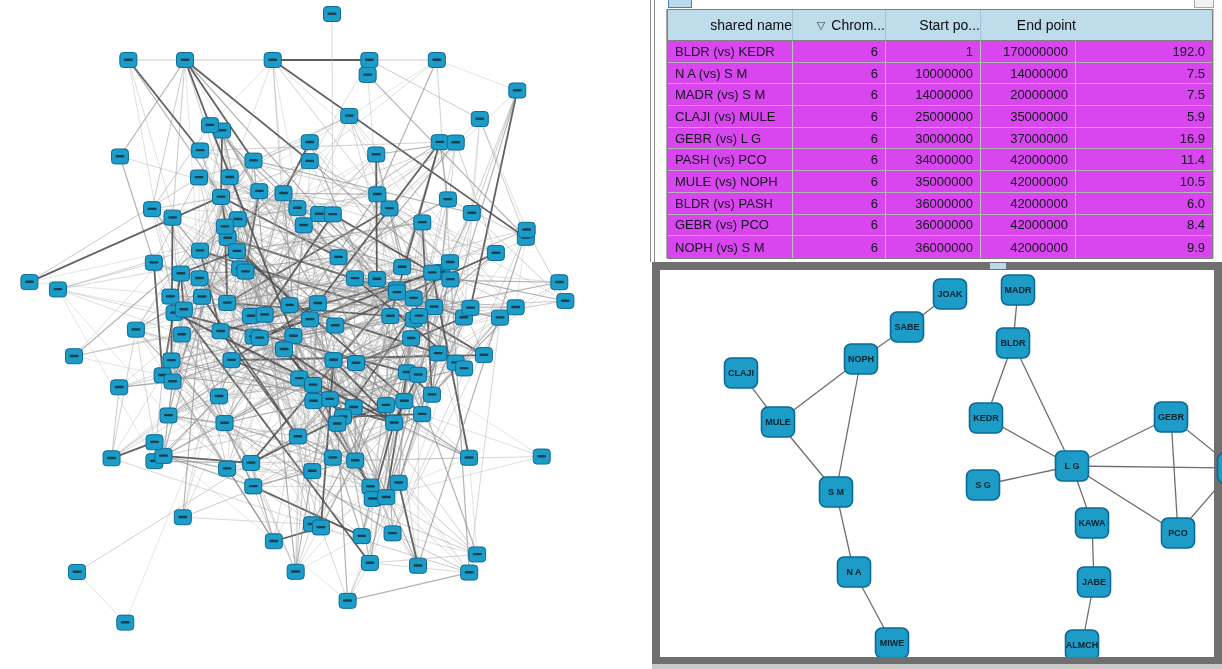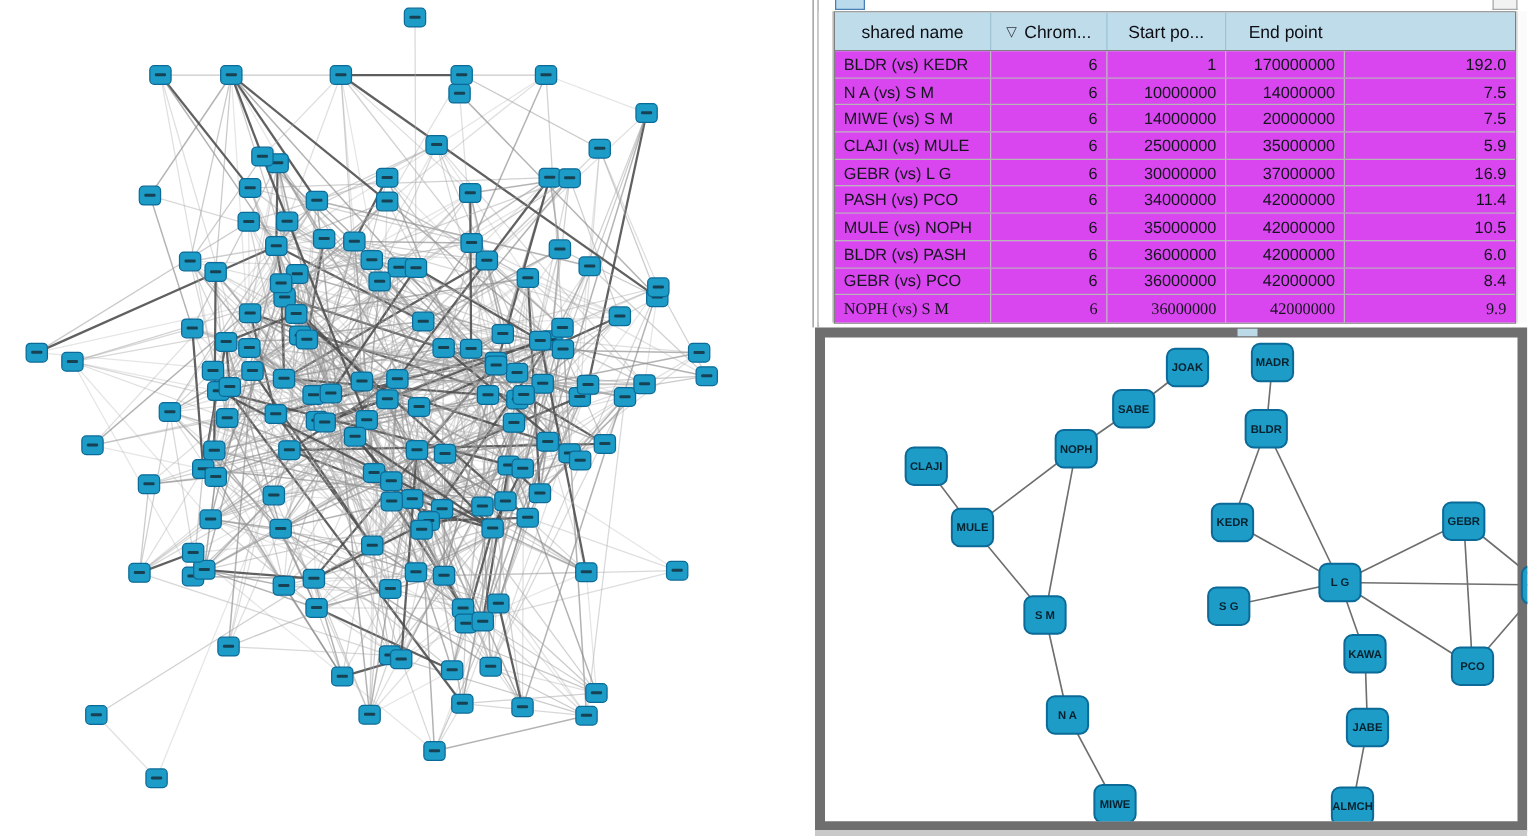--- a/index.html
+++ b/index.html
@@ -31,27 +31,27 @@
     position:absolute;left:0;top:9px;width:12px;height:249px;
     background:#fff;border-right:1px solid #a8a8a8;box-sizing:border-box;
   }
   .attr-table{
     position:absolute;left:12px;top:9px;width:546px;
     border:1px solid #808080;box-sizing:border-box;background:#fff;
     font-size:13px;color:#14141e;
   }
   .thead{display:flex;height:30px;border-bottom:1px solid #808080;background:#bedce9;}
   .th{
-    box-sizing:border-box;display:flex;align-items:center;justify-content:center;
+    box-sizing:border-box;display:flex;align-items:center;justify-content:flex-end;
     font-size:14px;color:#0d0d14;border-right:1px solid #9ec4d4;gap:6px;
   }
   .th:last-child{border-right:none;}
   .sort-glyph{font-size:11px;color:#33333f;}
   .tr{display:flex;height:21.7px;box-sizing:border-box;border-bottom:1px solid #b5b5b5;background:#d946ef;}
-  .tr:last-child{border-bottom:none;font-family:Liberation Serif, serif;}
+  .tr:last-child{border-bottom:none;}
   .td{
     box-sizing:border-box;display:flex;align-items:center;height:100%;
     border-right:1px solid #bdbdbd;padding:0 7px;white-space:nowrap;overflow:hidden;
   }
   .td:last-child{border-right:none;}
   .td.num{justify-content:flex-end;}
   .c0{width:125px;}.c1{width:93px;}.c2{width:95px;}.c3{width:95px;}.c4{width:136px;}
   .scroll-strip{
     position:absolute;left:558px;top:9px;width:9px;height:249px;
     background:#fbfbfb;border-left:1px solid #c9c9c9;box-sizing:border-box;
@@ -1677,21 +1677,21 @@
             <div class="td c4 num">192.0</div>
           </div>
           <div class="tr">
             <div class="td c0">N A (vs) S M</div>
             <div class="td c1 num">6</div>
             <div class="td c2 num">10000000</div>
             <div class="td c3 num">14000000</div>
             <div class="td c4 num">7.5</div>
           </div>
           <div class="tr">
-            <div class="td c0">MIWE (vs) S M</div>
+            <div class="td c0">MADR (vs) S M</div>
             <div class="td c1 num">6</div>
             <div class="td c2 num">14000000</div>
             <div class="td c3 num">20000000</div>
             <div class="td c4 num">7.5</div>
           </div>
           <div class="tr">
             <div class="td c0">CLAJI (vs) MULE</div>
             <div class="td c1 num">6</div>
             <div class="td c2 num">25000000</div>
             <div class="td c3 num">35000000</div>

